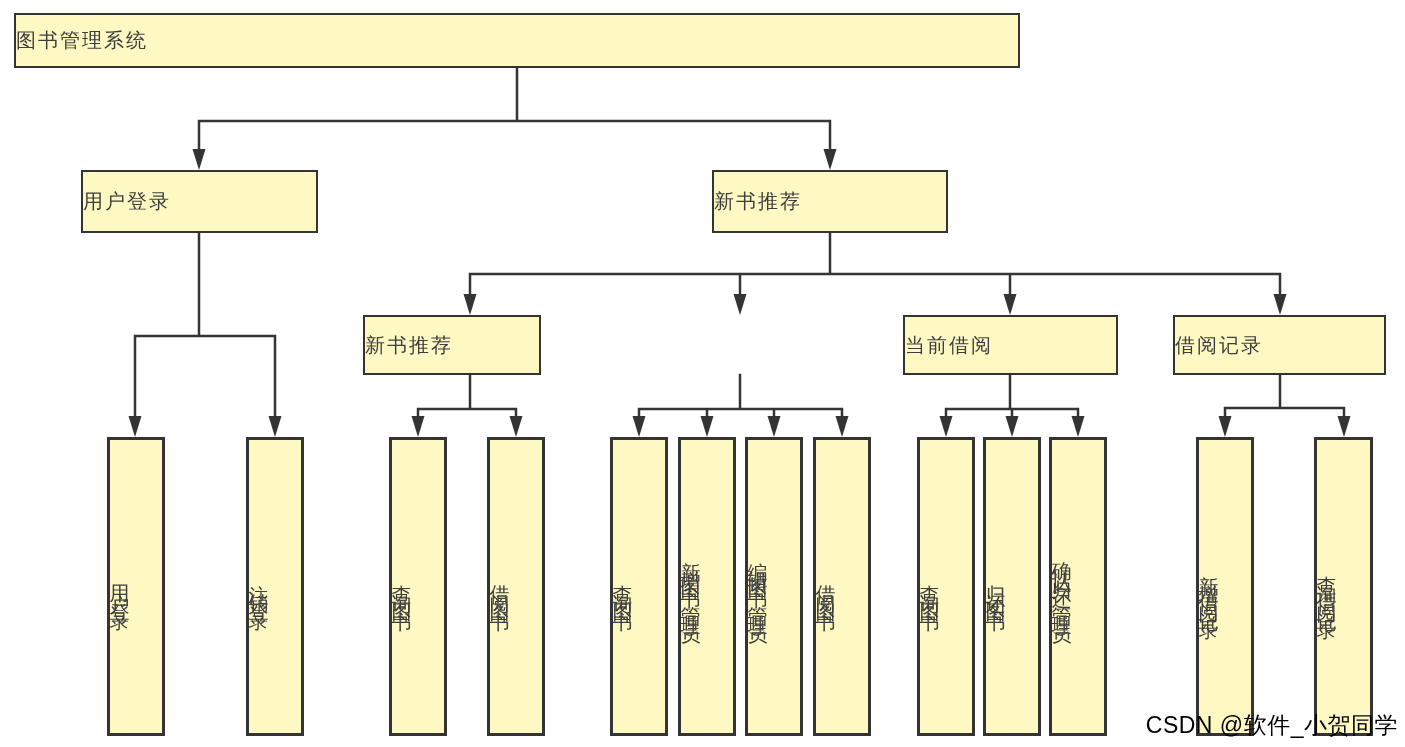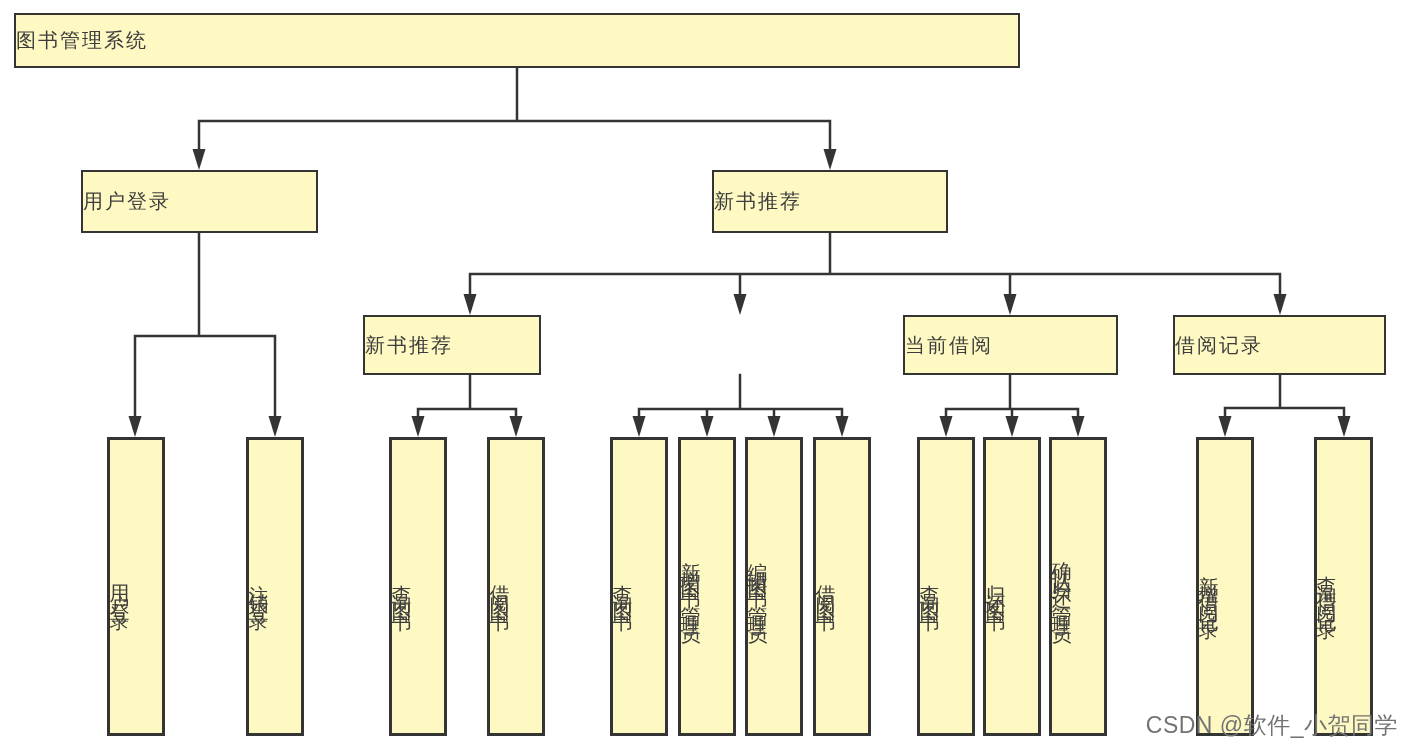--- a/index.html
+++ b/index.html
@@ -45,21 +45,21 @@
     font-size: 20px;
     letter-spacing: 9px;
     line-height: 1;
     white-space: nowrap;
   }
   .watermark {
     position: absolute;
     right: 7px;
     bottom: 6px;
     font-size: 23px;
-    color: #737373;
+    color: #000000;
     letter-spacing: 0.5px;
     pointer-events: none;
     white-space: nowrap;
   }
 </style>
 </head>
 <body>
 
 <div class="stage">
 

